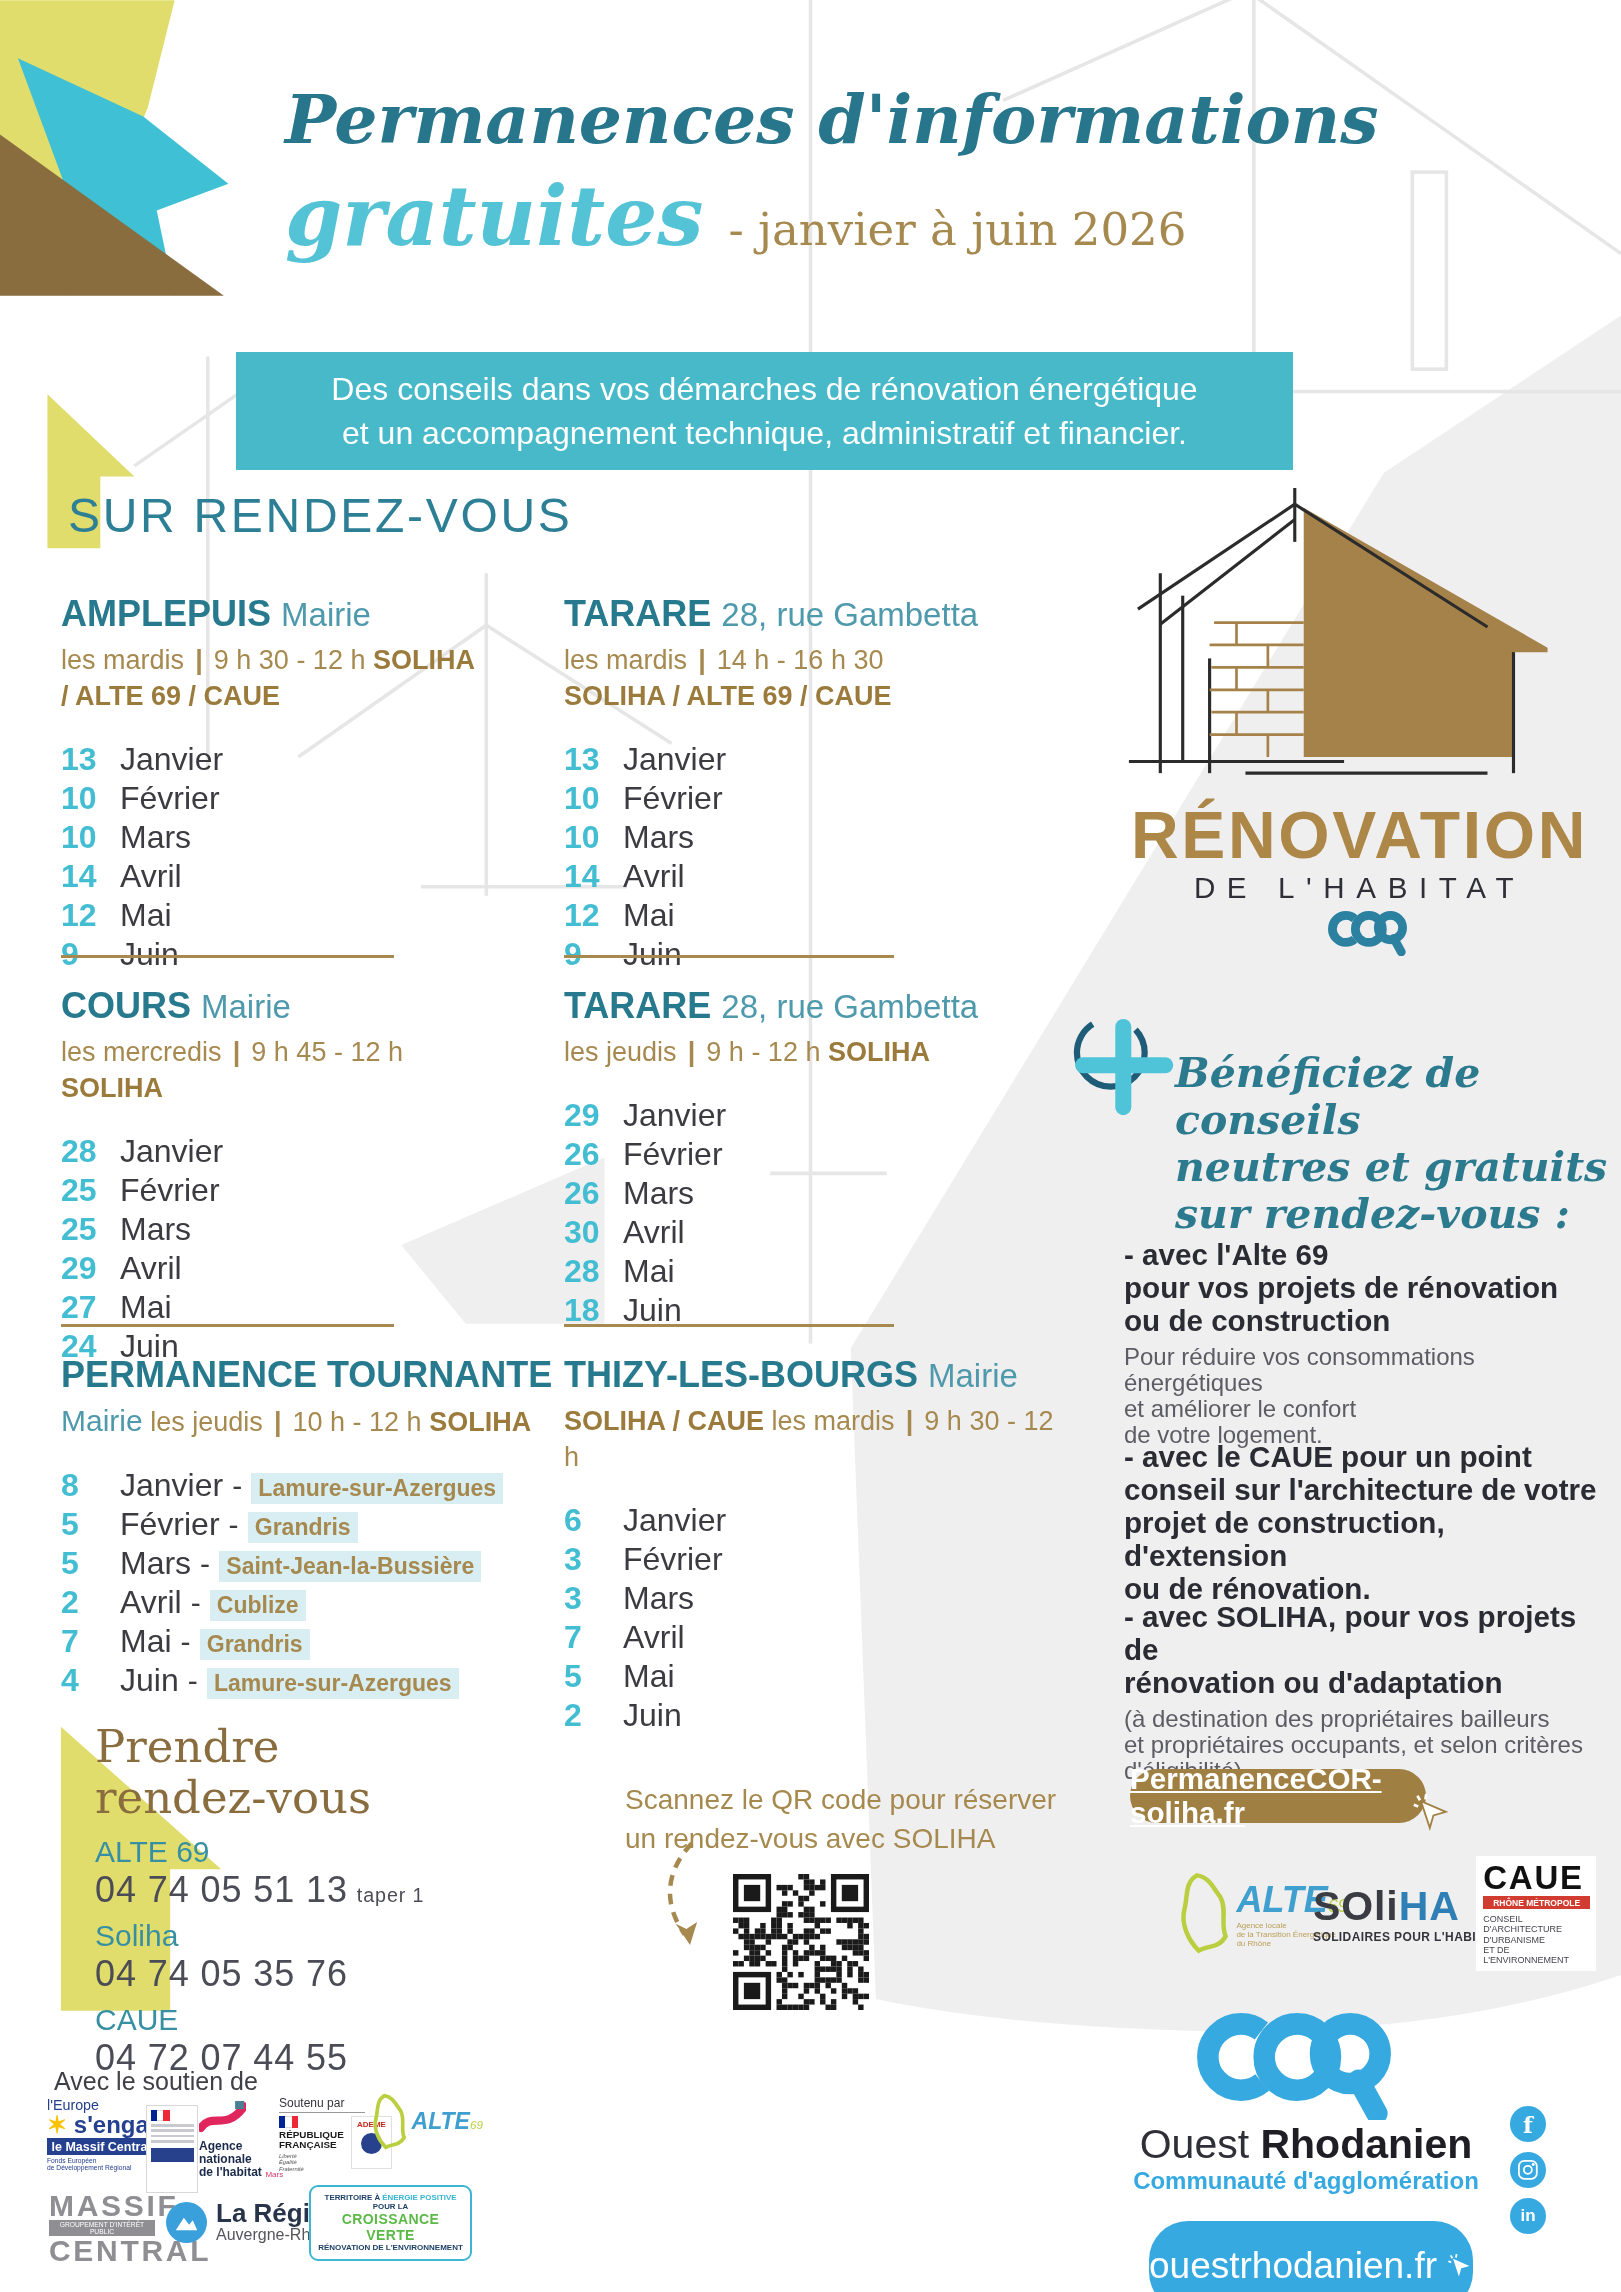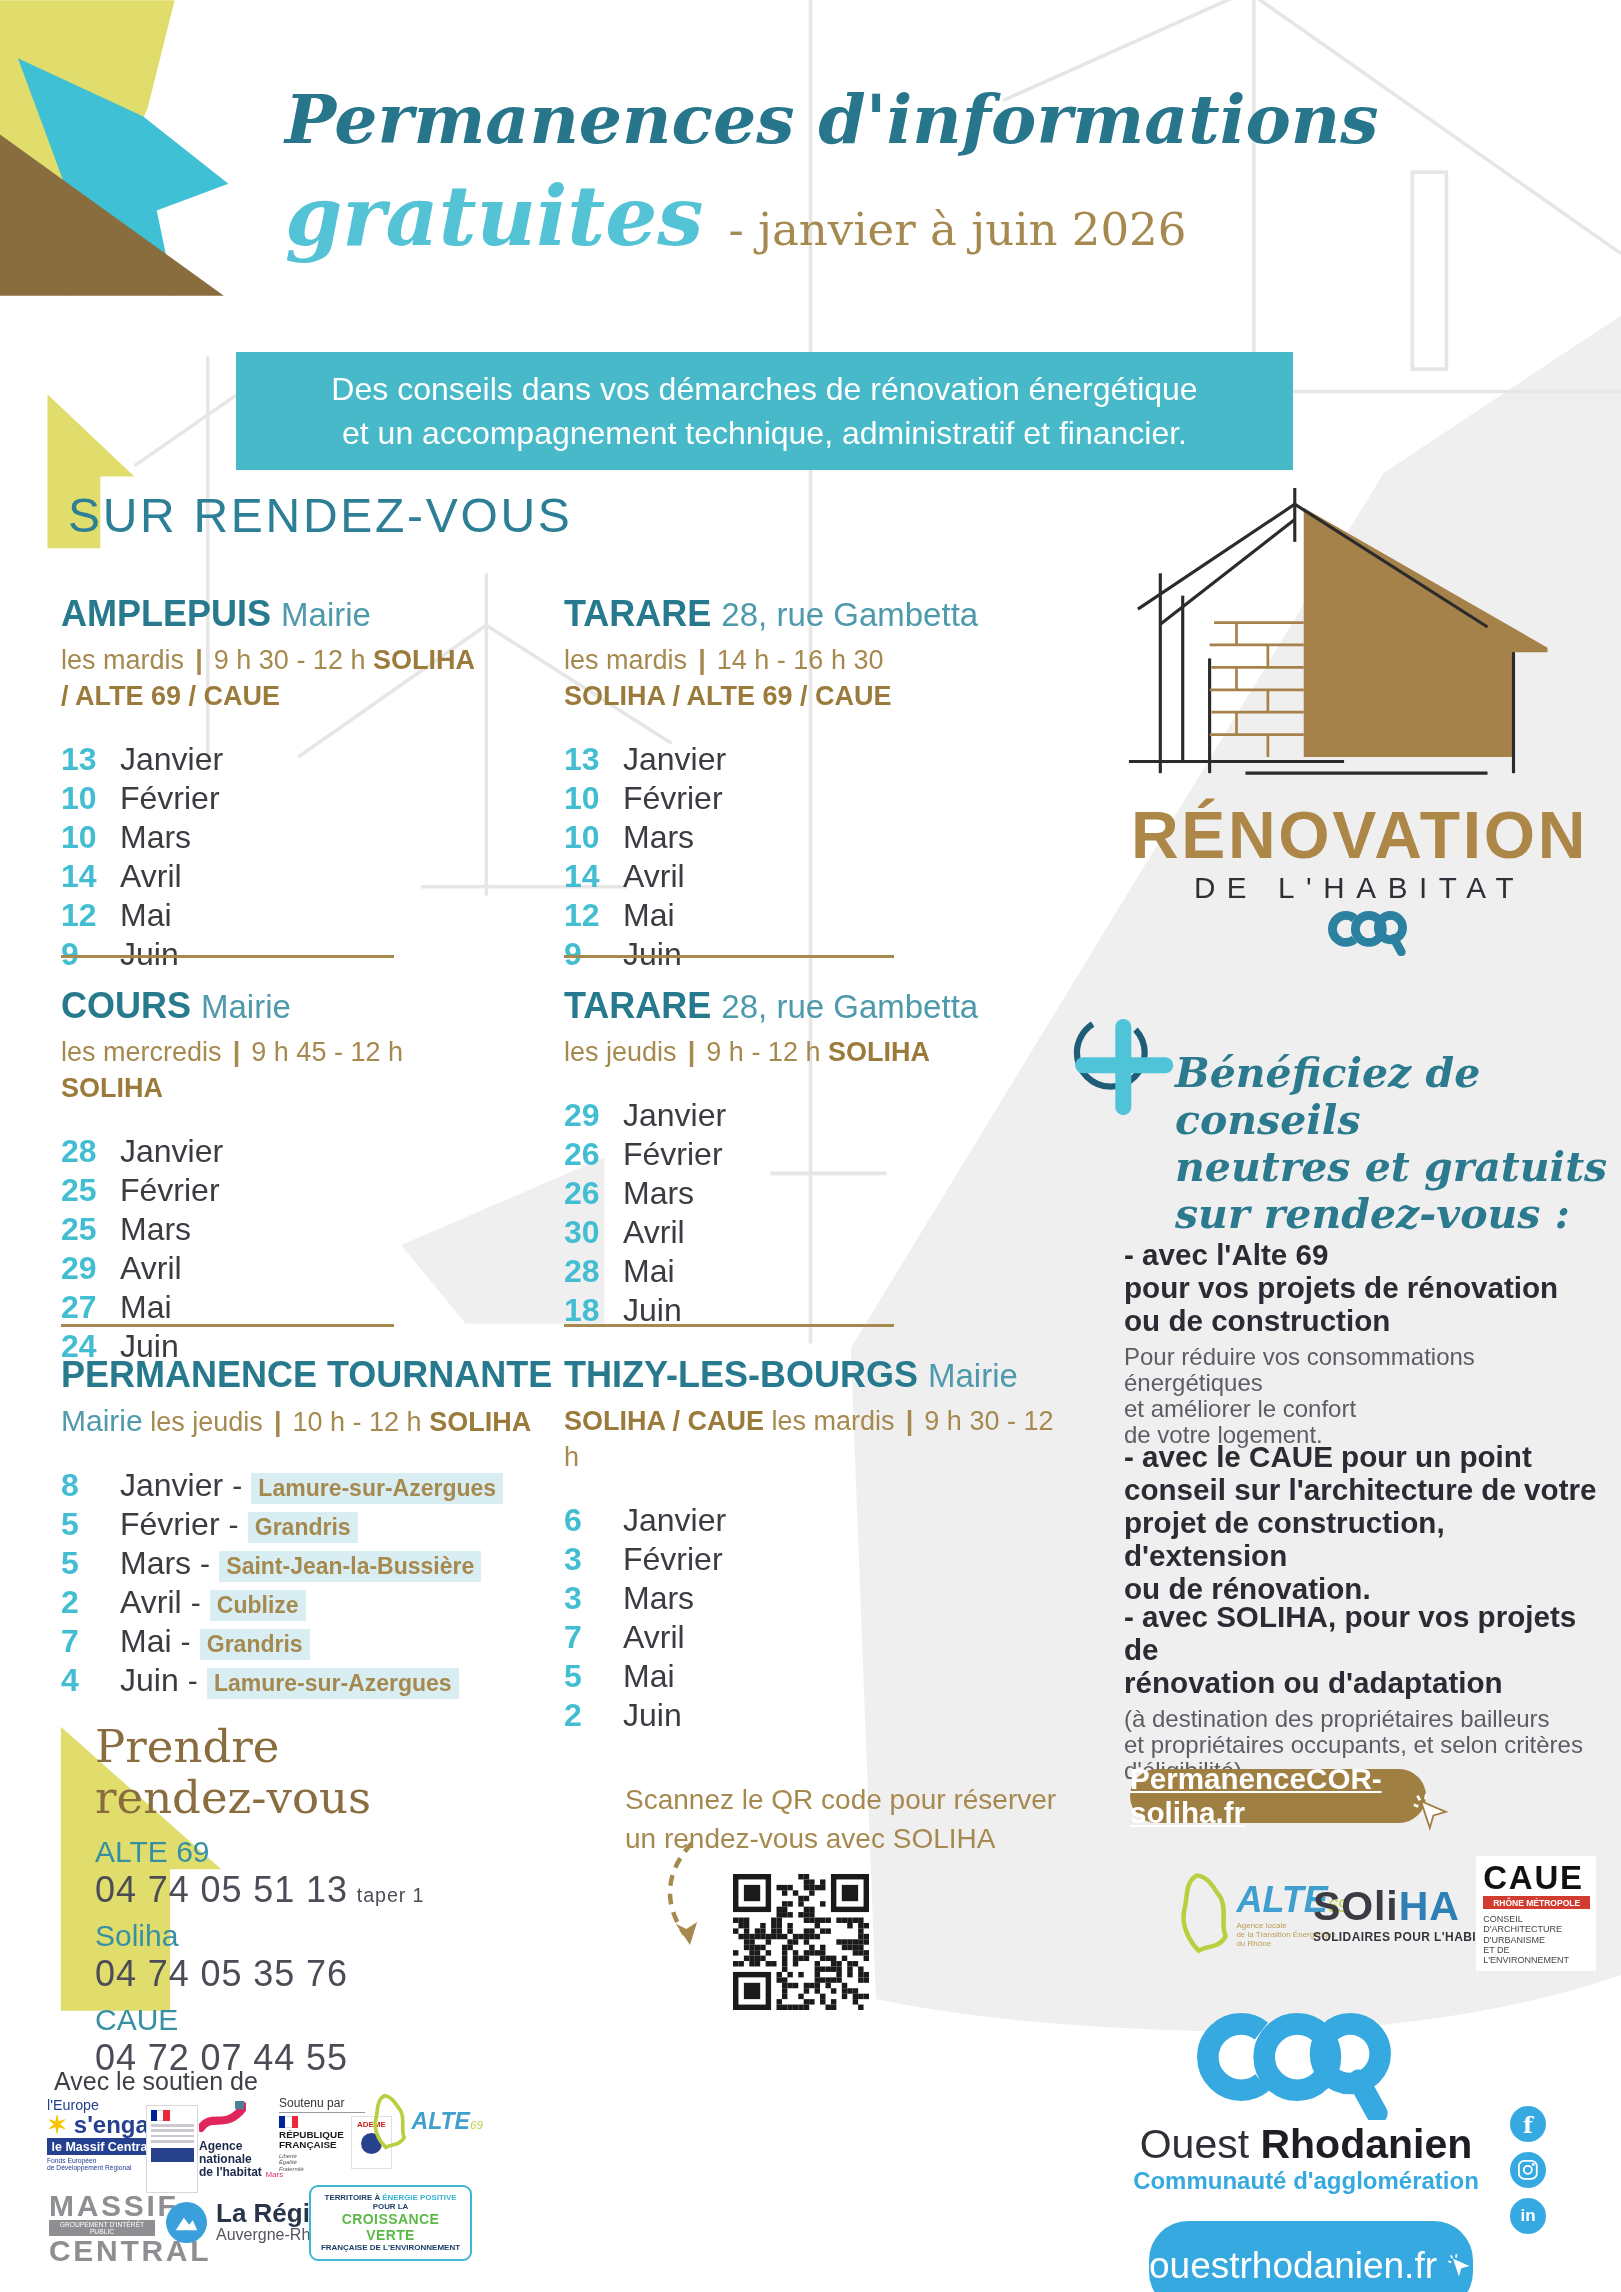--- a/index.html
+++ b/index.html
@@ -814,21 +814,21 @@
     </div>
     <div>
       <div class="region-l1">La Région</div>
       <div class="region-l2">Auvergne-Rhône-Alpes</div>
     </div>
   </div>
 
   <div class="logo terr-box" style="left:309px;top:2185px">
     <div class="terr-l1"><span>TERRITOIRE À </span><span class="cy">ÉNERGIE POSITIVE</span><span> POUR LA</span></div>
     <div class="terr-l2">CROISSANCE VERTE</div>
-    <div class="terr-l3">FRANÇAISE DE L'ENVIRONNEMENT</div>
+    <div class="terr-l3">RÉNOVATION DE L'ENVIRONNEMENT</div>
   </div>
 
   <svg class="abs" style="left:1191px;top:2004px" width="206" height="116" viewBox="0 0 120 70">
     <circle cx="28" cy="32" r="20" fill="none" stroke="#36a9e0" stroke-width="13" pathLength="100" stroke-dasharray="72 28" stroke-dashoffset="-14"></circle>
     <circle cx="62" cy="32" r="20" fill="none" stroke="#36a9e0" stroke-width="13"></circle>
     <circle cx="94" cy="30" r="18" fill="none" stroke="#36a9e0" stroke-width="13"></circle>
     <path d="M99,46 L110,66" stroke="#36a9e0" stroke-width="13" stroke-linecap="round"></path>
   </svg>
   <div class="abs cor-name">
     <span class="w1">Ouest </span><span class="w2">Rhodanien</span>

